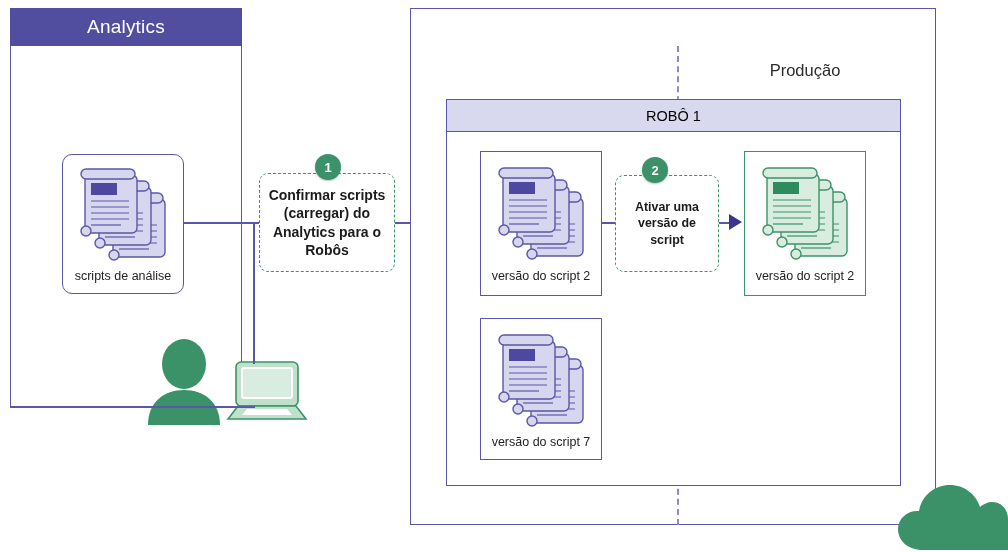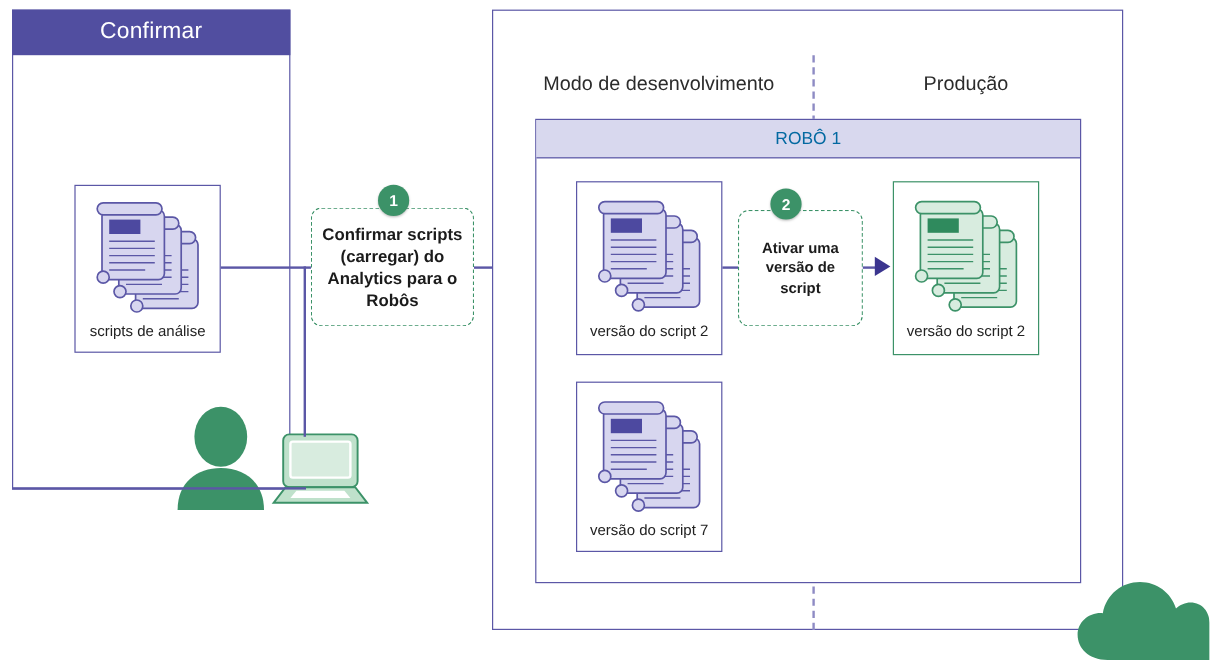--- a/index.html
+++ b/index.html
@@ -43,21 +43,21 @@
   }
 
   
   .robot-box {
     border: 1.5px solid #5b57a6;
     background: #ffffff;
   }
   .robot-title {
     background: #d8d8ee;
     border-bottom: 1.5px solid #5b57a6;
-    color: #0369a1;
+    color: #000000;
     font-size: 14.5px;
     display: flex;
     align-items: center;
     justify-content: center;
     height: 31px;
   }
 
   
   .node {
     border: 1.2px solid #5b57a6;
@@ -124,24 +124,24 @@
   svg { display: block; overflow: visible; }
 </style>
 </head>
 <body>
 
 <div id="stage">
 
   <div class="abs panel" style="left:10px; top:8px; width:232px; height:400px;">
   </div>
   <div class="abs panel-header" style="left:10px; top:8px; width:232px; height:38px;">
-    <span>Confirmar</span>
-  </div>
-
-  <div class="abs node" style="left:62px; top:154px; width:122px; height:140px;">
+    <span>Analytics</span>
+  </div>
+
+  <div class="abs node" style="left:62px; top:154px; width:122px; height:140px;border-radius:10px;">
     <div class="abs" style="left:14px; top:12px; width:96px; height:92px;">
       <svg width="96" height="92" viewBox="0 0 96 92">
         <g>
 
           <g transform="translate(30,26)">
             <rect x="6" y="6" width="52" height="58" rx="5" fill="#d7d6ef" stroke="#5b57a6" stroke-width="1.4"></rect>
             <rect x="2" y="0" width="54" height="10" rx="5" fill="#d7d6ef" stroke="#5b57a6" stroke-width="1.4"></rect>
             <circle cx="7" cy="62" r="5" fill="#d7d6ef" stroke="#5b57a6" stroke-width="1.4"></circle>
             <rect x="12" y="14" width="26" height="12" fill="#4d49a0"></rect>
             <g stroke="#5b57a6" stroke-width="1.2">
@@ -215,21 +215,20 @@
     <span>1</span>
   </div>
 
   <div class="abs hline" style="left:395px; top:222px; width:39px;"></div>
   <div class="abs arrowhead" style="left:432px; top:214px;"></div>
 
   <div class="abs panel" style="left:410px; top:8px; width:526px; height:517px;"></div>
 
   <div class="abs dashdiv" style="left:677px; top:46px; height:479px;"></div>
 
-  <div class="abs section-caption" style="left:424px; top:61px; width:250px;">Modo de desenvolvimento</div>
   <div class="abs section-caption" style="left:690px; top:61px; width:230px;">Produção</div>
 
   <div class="abs robot-box" style="left:446px; top:99px; width:455px; height:387px;">
     <div class="robot-title">
       <span>ROBÔ 1</span>
     </div>
   </div>
 
   <div class="abs node" style="left:480px; top:151px; width:122px; height:145px;">
     <div class="abs" style="left:14px; top:14px; width:96px; height:92px;">

